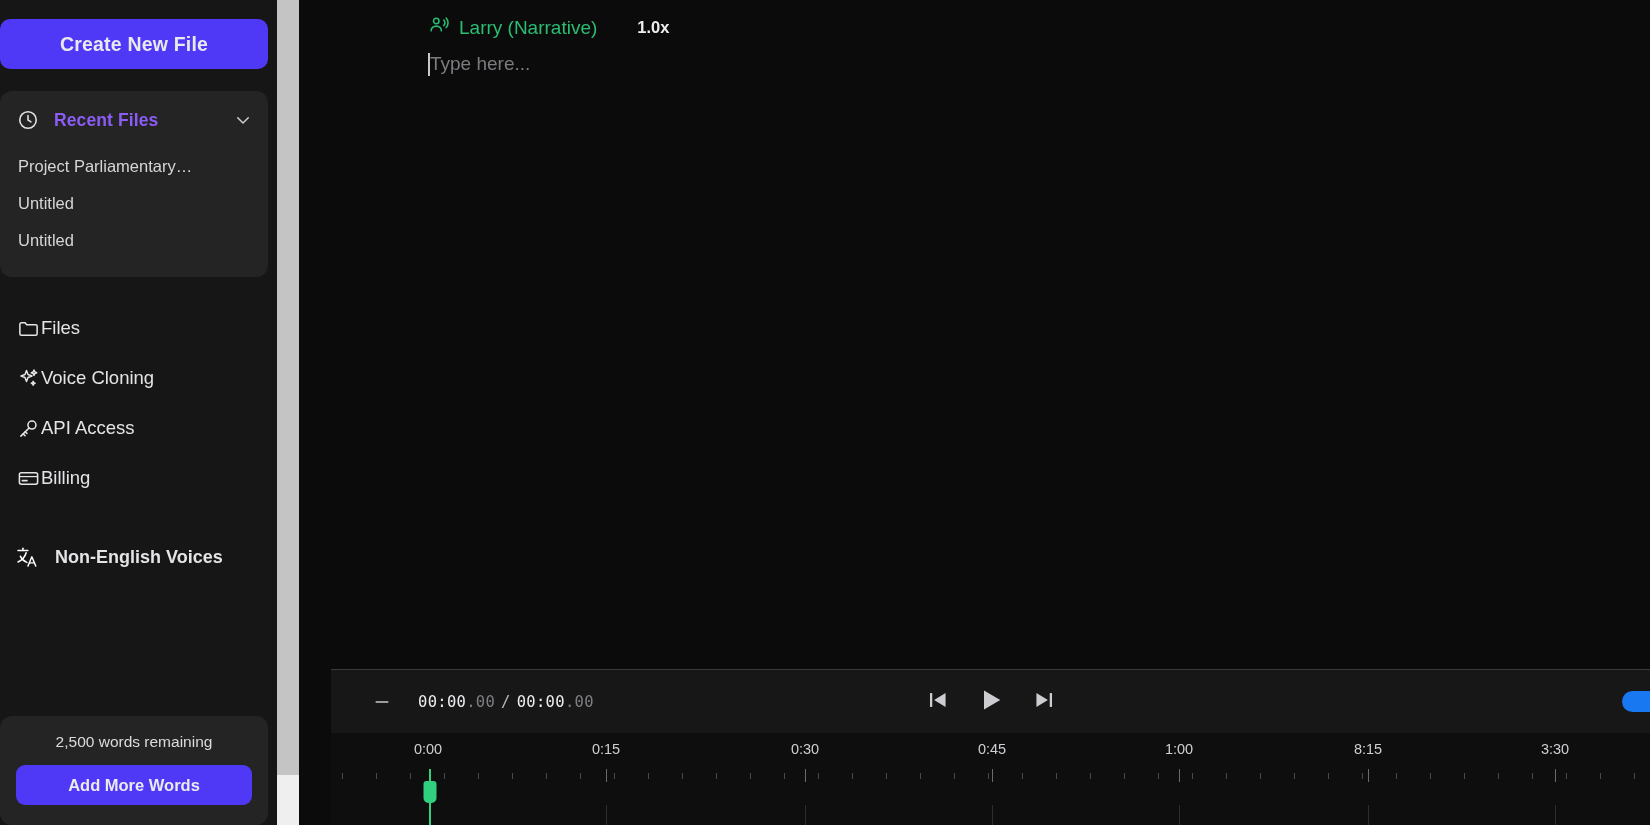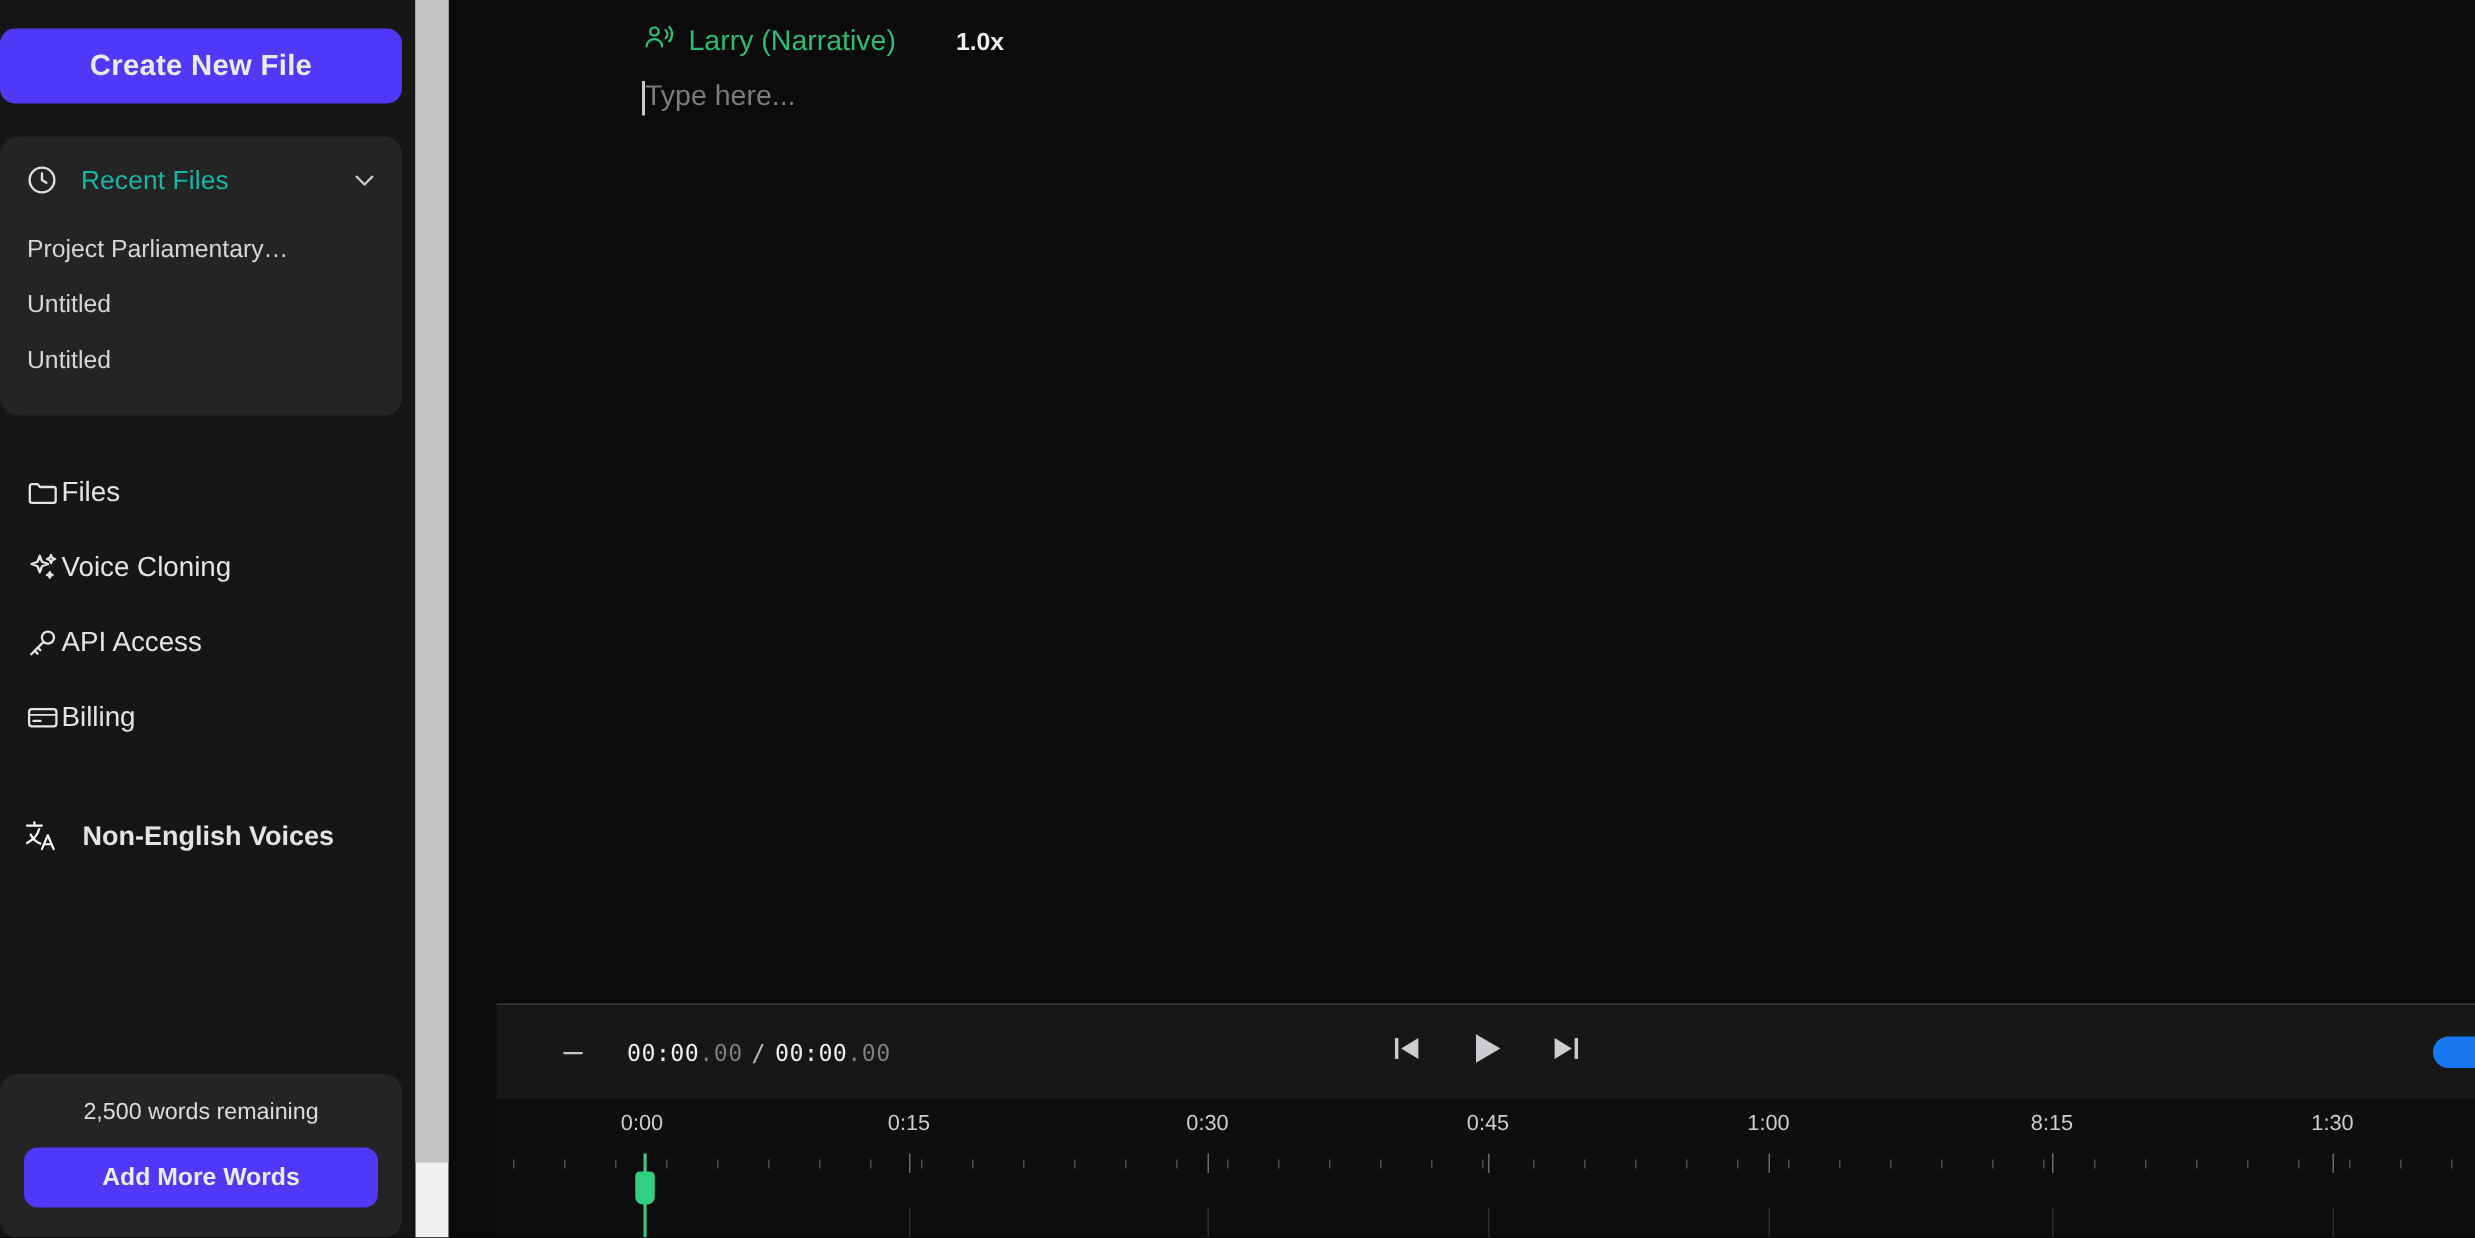--- a/index.html
+++ b/index.html
@@ -39,22 +39,22 @@
   }
   .recent-head {
     display: flex; align-items: center;
     padding: 0 16px 0 17px;
     height: 30px;
     cursor: pointer;
   }
   .recent-head .clock { flex: 0 0 auto; display: flex; }
   .recent-title {
     flex: 1;
-    color: #14b8a6;
-    font-size: 17.5px; font-weight: normal;
+    color: #8b5cf6;
+    font-size: 17.5px; font-weight: bold;
     margin-left: 15px;
     letter-spacing: .1px;
   }
   .chev { flex: 0 0 auto; display: flex; }
   .recent-list { margin-top: 13px; }
   .recent-item {
     color: #d6d6d9;
     font-size: 16.5px;
     padding: 9px 18px 9px 18px;
     white-space: nowrap; overflow: hidden; text-overflow: ellipsis;
@@ -381,21 +381,21 @@
     </div>
 
     <div class="timeline">
       <div class="tl-labels">
           <div class="tl-label" style="left: 97px;">0:00</div>
           <div class="tl-label" style="left: 275px;">0:15</div>
           <div class="tl-label" style="left: 474px;">0:30</div>
           <div class="tl-label" style="left: 661px;">0:45</div>
           <div class="tl-label" style="left: 848px;">1:00</div>
           <div class="tl-label" style="left: 1037px;">8:15</div>
-          <div class="tl-label" style="left: 1224px;">1:30</div>
+          <div class="tl-label" style="left: 1224px;">3:30</div>
         </div>
       <div class="tl-ticks">
           <div class="tick" style="left: 11px;"></div>
           <div class="tick" style="left: 45px;"></div>
           <div class="tick" style="left: 79px;"></div>
           <div class="tick" style="left: 113px;"></div>
           <div class="tick" style="left: 147px;"></div>
           <div class="tick" style="left: 181px;"></div>
           <div class="tick" style="left: 215px;"></div>
           <div class="tick" style="left: 249px;"></div>

